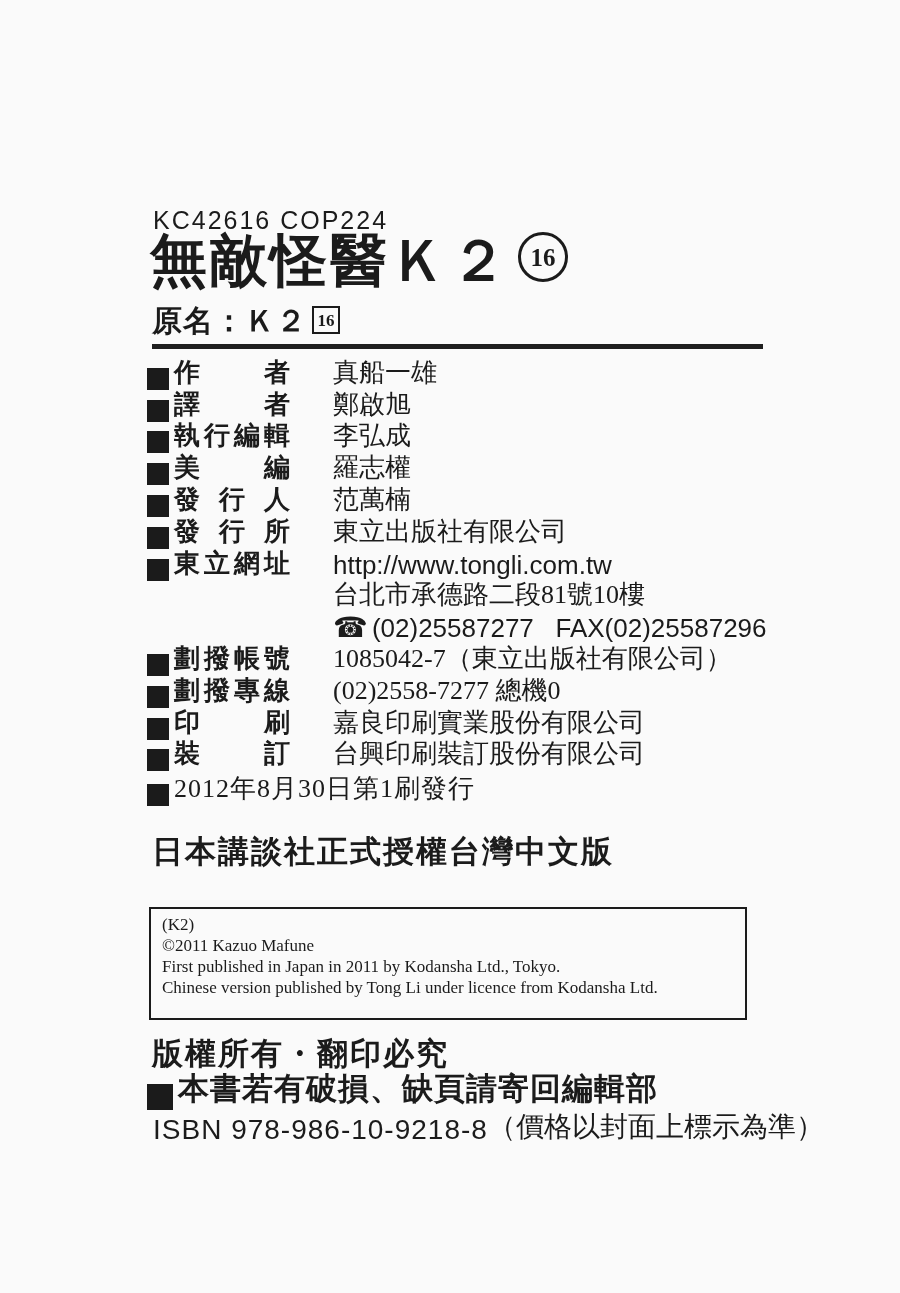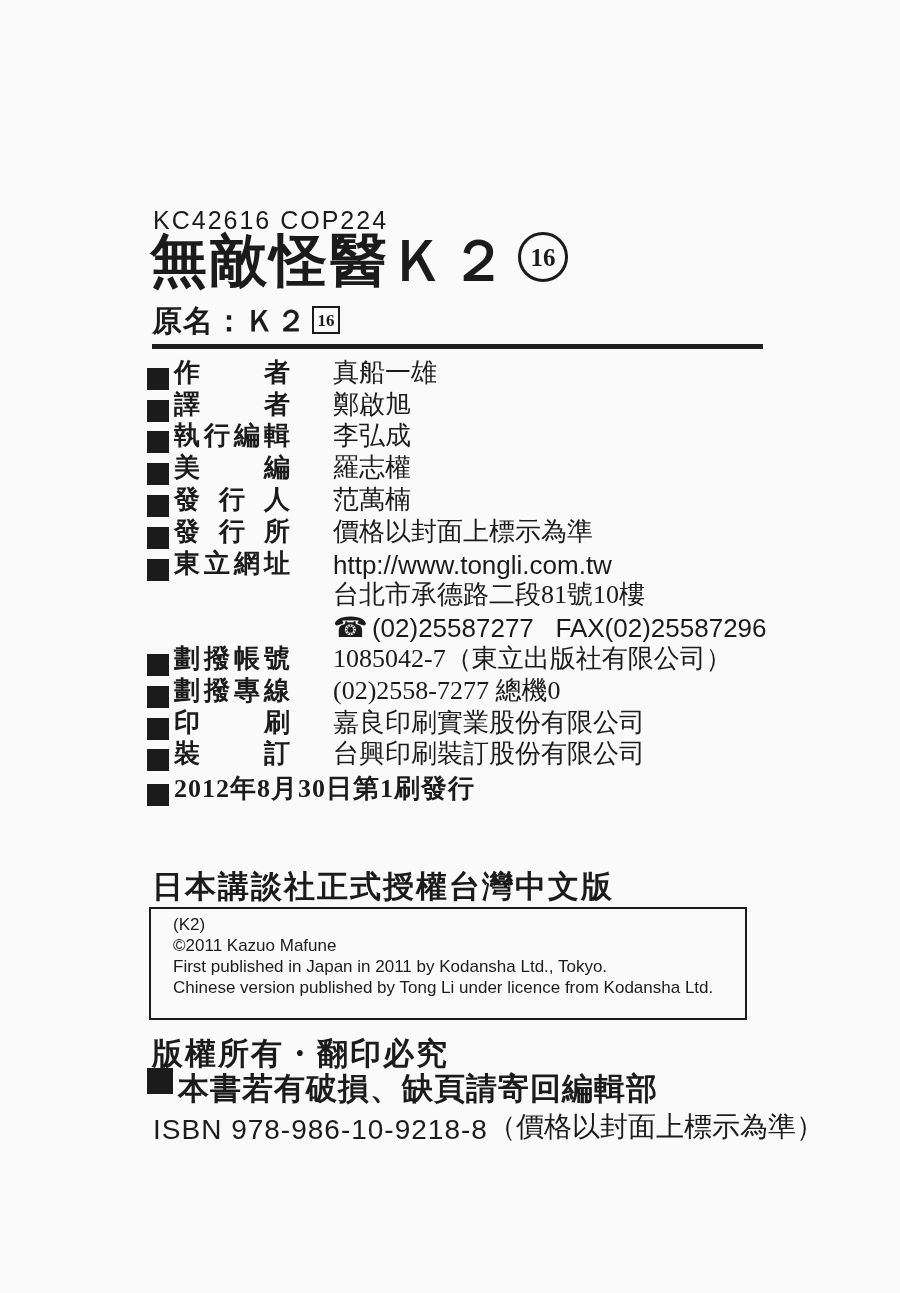--- a/index.html
+++ b/index.html
@@ -57,44 +57,44 @@
   }
   .clabel{
     display:inline-block;width:116px;flex:0 0 auto;
     text-align:justify;text-align-last:justify;
     font-weight:600;
   }
   .cvalue{margin-left:43px;font-weight:500;}
   .cont{padding-left:186px;}
   .phone-text{white-space:pre;}
   .phone-glyph{margin-right:4px;font-size:28px;}
-  .edition-text{font-weight:700;letter-spacing:1px;}
+  .edition-text{font-weight:400;letter-spacing:1px;}
 
   .license-line{
     position:absolute;left:152px;top:831px;
-    font-size:31px;font-weight:600;letter-spacing:2px;margin-top:35px;
+    font-size:31px;font-weight:600;letter-spacing:2px;
   }
 
   .copyright-box{
     position:absolute;left:149px;top:907px;
     width:598px;height:113px;box-sizing:border-box;
     border:2px solid #1b1b1b;
-    padding:5px 10px 0 22px;
+    padding:5px 10px 0 11px;
     font-size:17px;line-height:21px;
-    font-family:Liberation Sans, sans-serif;
+    font-family:Liberation Serif, serif;
   }
   .copyright-box div{white-space:nowrap;}
 
   .rights-line{
     position:absolute;left:152px;top:1033px;
     font-size:31px;font-weight:600;letter-spacing:2px;
   }
   .damage-line{
     position:absolute;left:147px;top:1068px;
-    display:flex;align-items:flex-start;
+    display:flex;align-items:flex-end;
     font-size:31px;font-weight:600;letter-spacing:1px;
   }
   .damage-line .bullet{width:26px;height:26px;}
   .isbn-line{
     position:absolute;left:153px;top:1108px;
     display:flex;align-items:flex-end;
     font-size:28px;letter-spacing:1px;font-weight:500;
   }
   .price-note{
     font-size:28px;margin-left:0;letter-spacing:0;
@@ -148,21 +148,21 @@
 
     <div class="crow">
       <span class="bullet"></span>
       <span class="clabel">發行人</span>
       <span class="cvalue">范萬楠</span>
     </div>
 
     <div class="crow">
       <span class="bullet"></span>
       <span class="clabel">發行所</span>
-      <span class="cvalue">價格以封面上標示為準</span>
+      <span class="cvalue">東立出版社有限公司</span>
     </div>
 
     <div class="crow">
       <span class="bullet"></span>
       <span class="clabel">東立網址</span>
       <span class="cvalue mono">http://www.tongli.com.tw</span>
     </div>
 
     <div class="crow cont">
       <span>台北市承德路二段81號10樓</span>

